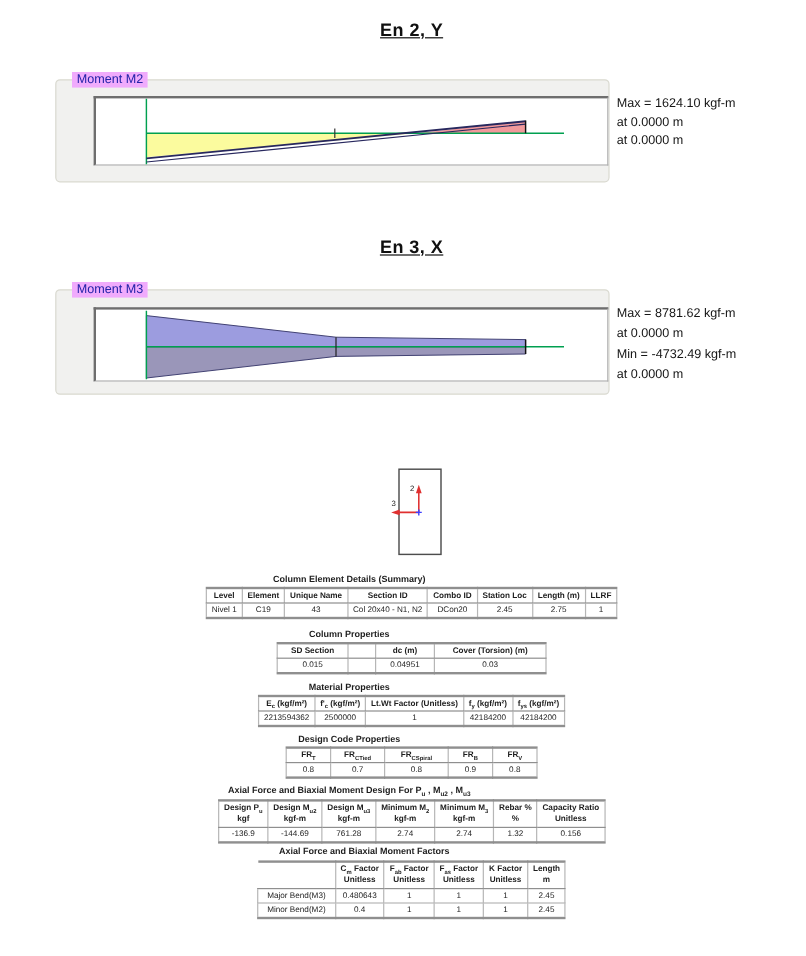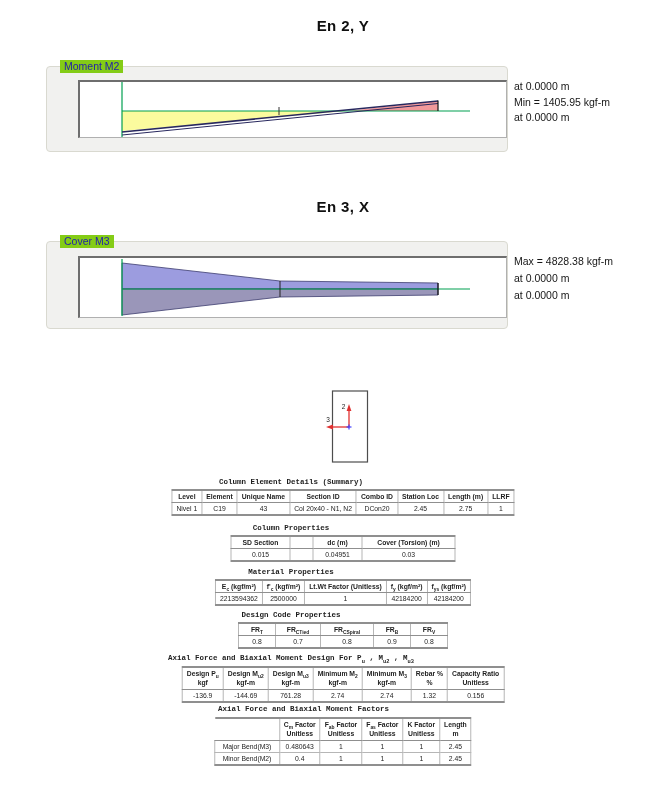--- a/index.html
+++ b/index.html
@@ -6,51 +6,51 @@
   body{
     width:672px;height:797px;position:relative;background:#ffffff;
     font-family:"Liberation Sans",sans-serif;overflow:hidden;color:#111;
   }
   .abs{position:absolute;}
   sub{font-size:0.72em;line-height:0;}
 
   
   .sec-title{
     left:0;width:672px;text-align:center;font-size:15px;font-weight:600;
-    letter-spacing:0.4px;color:#101010;padding-left:14px;box-sizing:border-box;
+    letter-spacing:0.4px;color:#101010;padding-left:14px;box-sizing:border-box;text-decoration:underline;
   }
 
   
   .groupbox{
     left:46px;width:460px;background:#f1f1ef;
     border:1px solid #d9d9d0;border-radius:4px;
   }
   .groupbox-label{
     position:absolute;top:-7px;left:13px;padding:0 4px;
-    background:#84cc16;color:#2323a8;font-size:10.5px;line-height:13px;
+    background:#f0abfc;color:#2323a8;font-size:10.5px;line-height:13px;
   }
 
   
   .plot{
     background:#ffffff;
     border-top:2px solid #6e6e6e;border-left:2px solid #6e6e6e;
     border-right:1px solid #b0b0b0;border-bottom:1px solid #b0b0b0;
   }
   .plot svg{display:block;}
 
   
   .stats{left:514px;width:155px;font-size:10.5px;color:#161616;}
   .stats span{display:block;}
   .stats-m2 span{line-height:15.5px;}
   .stats-m3 span{line-height:17px;}
 
   
   .rpt-title{
     left:0;width:568px;text-align:center;font-size:7.5px;font-weight:bold;
-    color:#1d1d1d;padding-left:14px;box-sizing:border-box;font-family:Liberation Mono, monospace;
+    color:#1d1d1d;padding-left:14px;box-sizing:border-box;
   }
   table.rpt{
     left:50%;transform:translateX(-50%);margin-left:7px;
     border-collapse:collapse;font-size:6.8px;color:#1d1d1d;
     border-top:2px solid #8f8f8f;border-bottom:2px solid #8f8f8f;background:#fff;
   }
   .rpt th{
     font-weight:bold;padding:2px 4px;text-align:center;white-space:nowrap;
     border:1px solid #b6b6b6;border-bottom:1px solid #8f8f8f;
   }
@@ -78,45 +78,46 @@
     <line x1="42" y1="29" x2="390" y2="29" stroke="#00a050" stroke-width="1.2"></line>
     <line x1="42" y1="0" x2="42" y2="55" stroke="#00a050" stroke-width="1.2"></line>
     <line x1="42" y1="50" x2="358" y2="19" stroke="#28285e" stroke-width="1.6"></line>
     <line x1="42" y1="53" x2="358" y2="21.5" stroke="#28285e" stroke-width="1"></line>
     <line x1="199" y1="25" x2="199" y2="33" stroke="#333333" stroke-width="1"></line>
     <line x1="358" y1="18.5" x2="358" y2="29" stroke="#111111" stroke-width="1.2"></line>
   </svg>
 </div>
 
 <div class="abs stats stats-m2" style="top:79px;">
+  <span>Max = 1624.10 kgf-m</span>
   <span>at 0.0000 m</span>
-  <span>Min = 1405.95 kgf-m</span>
   <span>at 0.0000 m</span>
 </div>
 
 <div class="abs sec-title" style="top:198px;">En 3, X</div>
 
 <div class="abs groupbox" style="top:241px;height:86px;">
-  <span class="groupbox-label">Cover M3</span>
+  <span class="groupbox-label">Moment M3</span>
 </div>
 
 <div class="abs plot" style="left:78px;top:256px;width:426px;height:59px;">
   <svg width="426" height="59" viewBox="0 0 426 59">
     <polygon points="42,5 200,23 358,25 358,31 42,31" fill="#9c9cdf" stroke="#3c3c6e" stroke-width="0.8"></polygon>
     <polygon points="42,31 358,31 358,37 200,39 42,57" fill="#9a96b9" stroke="#3c3c6e" stroke-width="0.8"></polygon>
     <line x1="42" y1="31" x2="390" y2="31" stroke="#00a050" stroke-width="1.2"></line>
     <line x1="42" y1="1" x2="42" y2="58" stroke="#00a050" stroke-width="1.2"></line>
     <line x1="200" y1="23" x2="200" y2="39" stroke="#222222" stroke-width="1"></line>
     <line x1="358" y1="25" x2="358" y2="37" stroke="#111111" stroke-width="1.2"></line>
   </svg>
 </div>
 
 <div class="abs stats stats-m3" style="top:253px;">
-  <span>Max = 4828.38 kgf-m</span>
+  <span>Max = 8781.62 kgf-m</span>
   <span>at 0.0000 m</span>
+  <span>Min = -4732.49 kgf-m</span>
   <span>at 0.0000 m</span>
 </div>
 
 <svg class="abs" style="left:320px;top:388px;" width="60" height="80" viewBox="0 0 60 80">
   <rect x="12.5" y="3" width="35" height="71" fill="#ffffff" stroke="#4d4d4d" stroke-width="1.2"></rect>
   <line x1="29" y1="39" x2="29" y2="22" stroke="#e03030" stroke-width="1.3"></line>
   <polygon points="29,16 26.6,23 31.4,23" fill="#e03030"></polygon>
   <line x1="29" y1="39" x2="12" y2="39" stroke="#e03030" stroke-width="1.3"></line>
   <polygon points="6,39 13,36.6 13,41.4" fill="#e03030"></polygon>
   <line x1="26.5" y1="39" x2="31.5" y2="39" stroke="#4040ff" stroke-width="1.2"></line>

